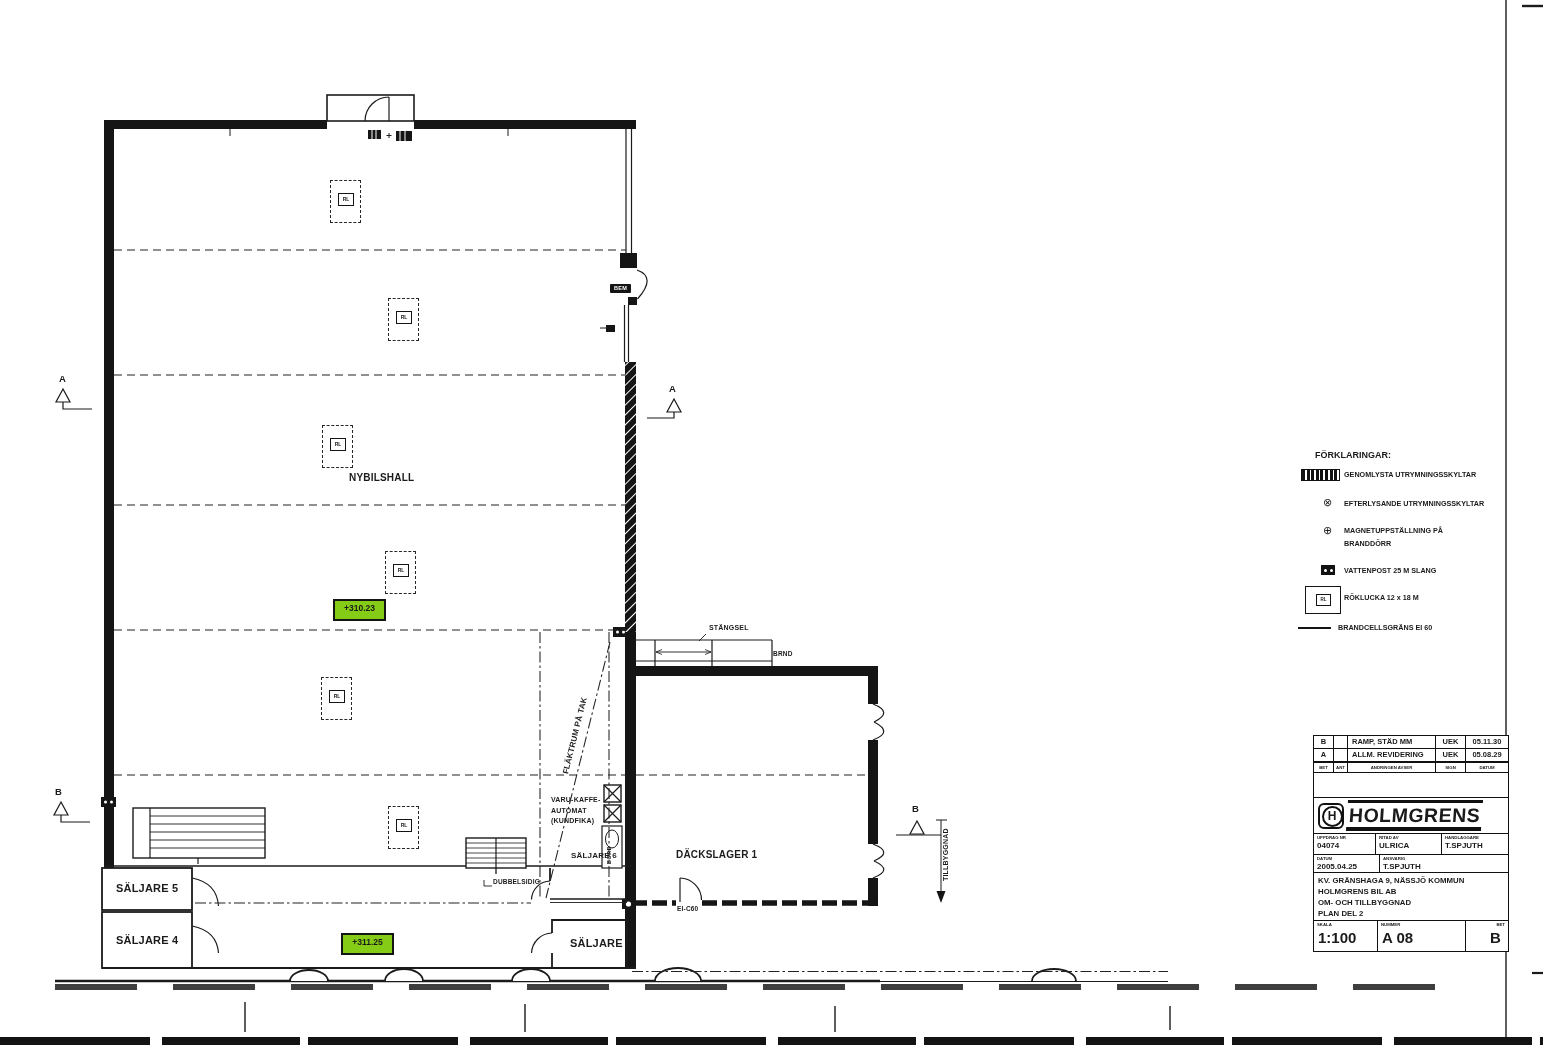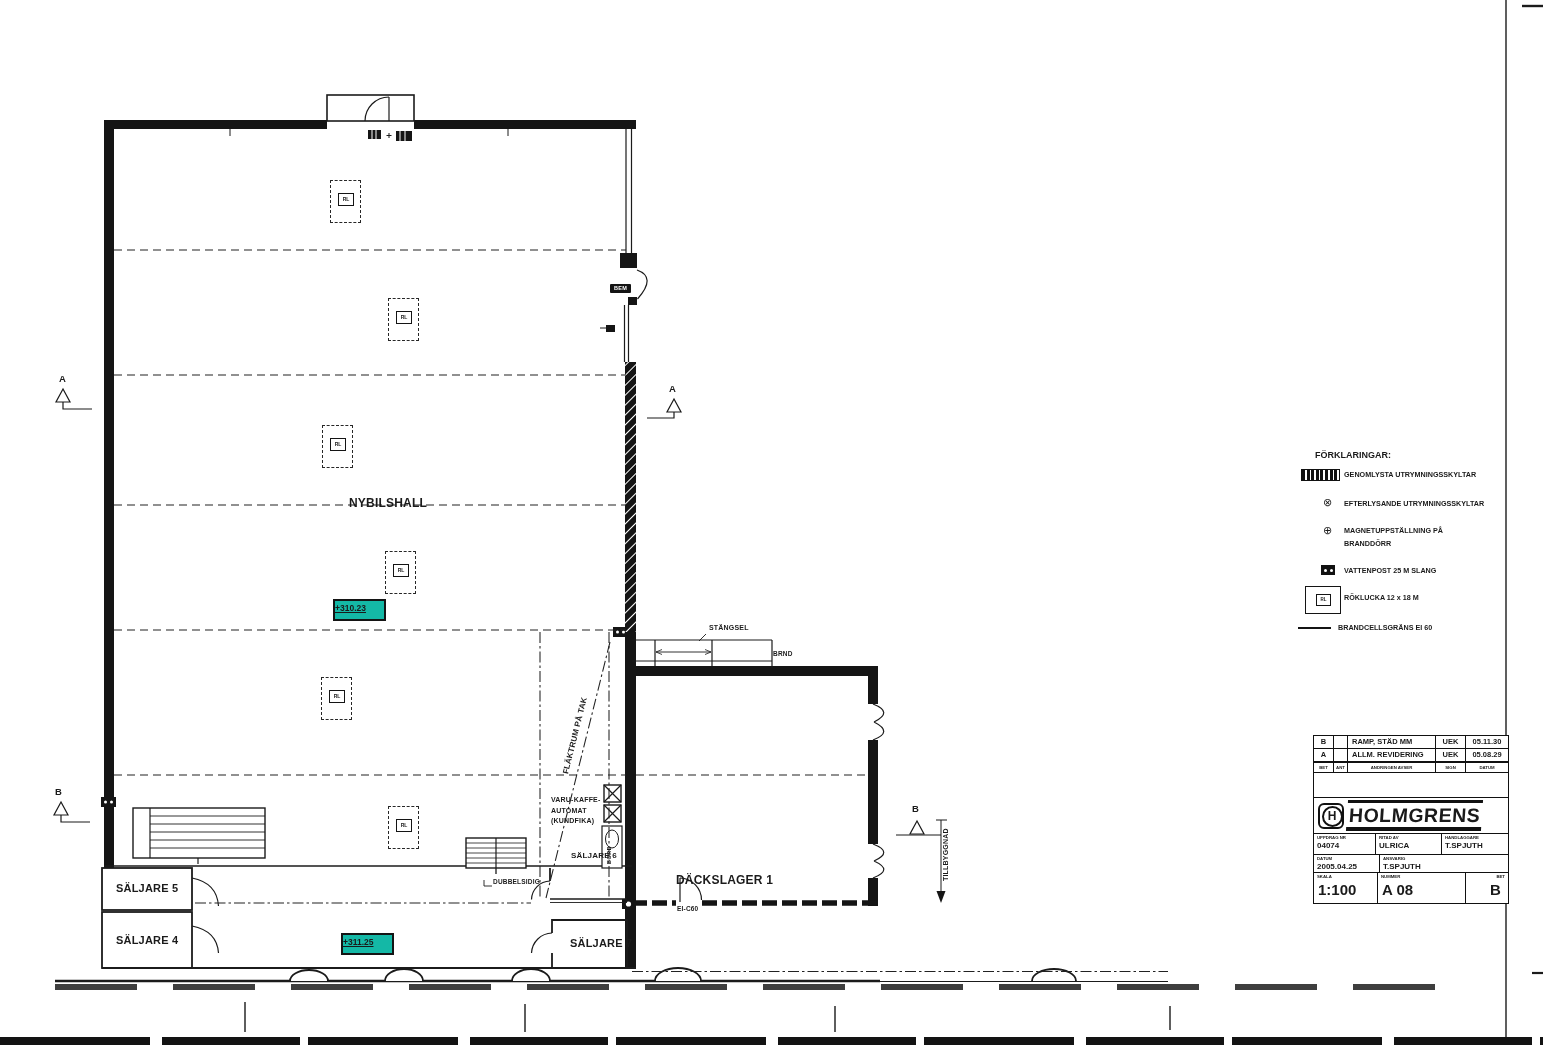--- a/index.html
+++ b/index.html
@@ -1,23 +1,23 @@
 <!DOCTYPE html>
 <html><head>
 <meta charset="utf-8">
 <style>
   html,body{margin:0;padding:0;background:#e9e9e9;}
   #page{position:relative;width:1543px;height:1045px;background:#ffffff;overflow:hidden;
         font-family:"Liberation Sans",sans-serif;color:#1a1a1a;}
   #plan-svg{position:absolute;left:0;top:0;}
   .lbl{position:absolute;white-space:nowrap;font-weight:700;color:#1b1b1b;letter-spacing:.2px;}
-  .fs9{font-size:12px;margin-top:24px;} .fs85{font-size:11px;} .fs8{font-size:8px;} .fs7{font-size:7px;}
+  .fs9{font-size:10px;} .fs85{font-size:11px;} .fs8{font-size:8px;} .fs7{font-size:7px;}
   .fs65{font-size:6.5px;}
-  .levelbox{position:absolute;border:2px solid #141414;background:#14b8a6;
-            font:700 8.5px/15px "Liberation Sans",sans-serif;text-decoration:underline;}
+  .levelbox{position:absolute;border:2px solid #141414;background:#84cc16;text-align:center;
+            font:700 8.5px/15px "Liberation Sans",sans-serif;}
   .rlbox{position:absolute;width:29px;height:41px;border:1.6px dashed #272727;}
   .rlbox .inner{position:absolute;left:7px;top:12px;width:14px;height:11px;border:1.2px solid #141414;
                 font:700 5px/11px "Liberation Sans",sans-serif;text-align:center;letter-spacing:0;}
   .badge{position:absolute;background:#141414;color:#fff;text-align:center;border-radius:1px;
          font:700 5.5px/9px "Liberation Sans",sans-serif;letter-spacing:.3px;}
   .rot{transform-origin:0 0;transform:rotate(-90deg);}
   
   #legend{position:absolute;left:1298px;top:446px;width:215px;height:195px;}
   #legend .t{position:absolute;left:17px;top:4px;font-size:9px;font-weight:700;}
   #legend .txt{position:absolute;left:46px;font-size:7.2px;font-weight:700;white-space:nowrap;}
@@ -338,20 +338,26 @@
     <div class="fld" id="f2">
       <div class="fcell" style="width:62px;">
         <div class="flab">DATUM</div>
         <div class="fval">2005.04.25</div>
       </div>
       <div class="fcell" style="flex:1;">
         <div class="flab">ANSVARIG</div>
         <div class="fval">T.SPJUTH</div>
       </div>
     </div>
+    <div id="proj">
+      <div>KV. GRÄNSHAGA 9, NÄSSJÖ KOMMUN</div>
+      <div>HOLMGRENS BIL AB</div>
+      <div>OM- OCH TILLBYGGNAD</div>
+      <div>PLAN DEL 2</div>
+    </div>
     <div id="brow">
       <div class="bcell" style="width:64px;">
         <div class="flab" style="padding:1px 0 0 3px;">SKALA</div>
         <div class="bval">1:100</div>
       </div>
       <div class="bcell" style="width:88px;">
         <div class="flab" style="padding:1px 0 0 3px;">NUMMER</div>
         <div class="bval">A 08</div>
       </div>
       <div class="bcell" style="flex:1;">

